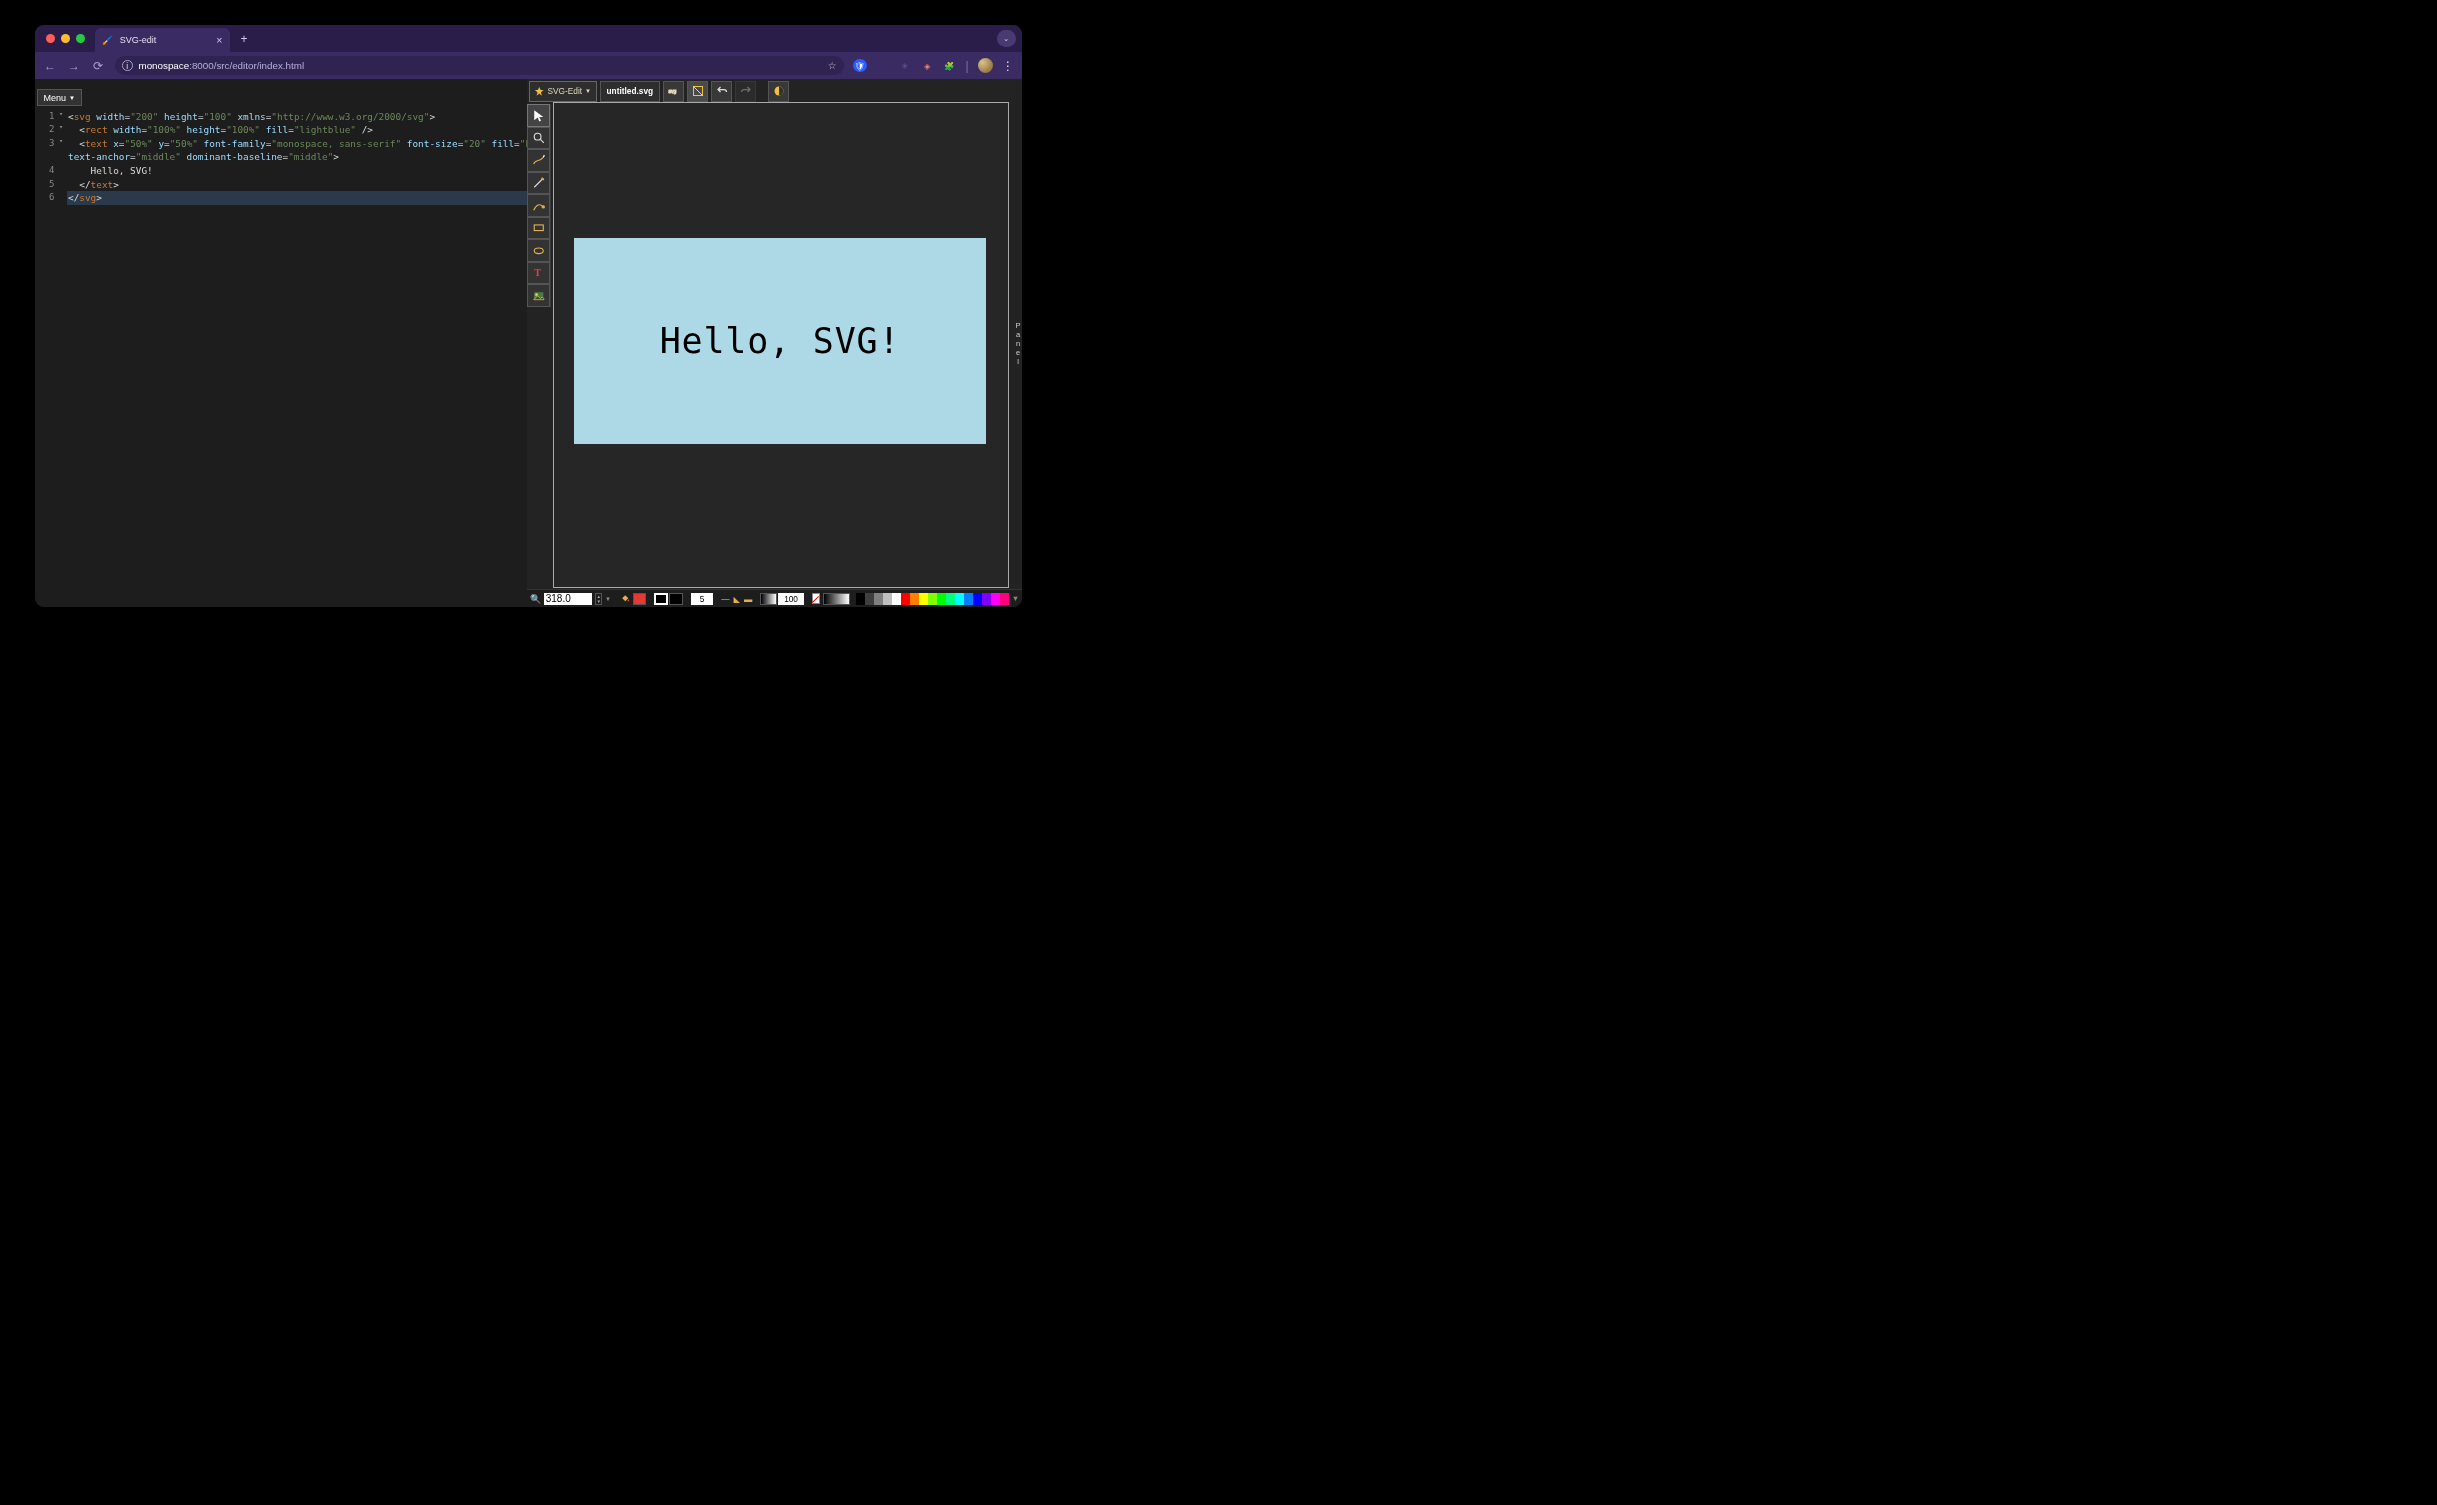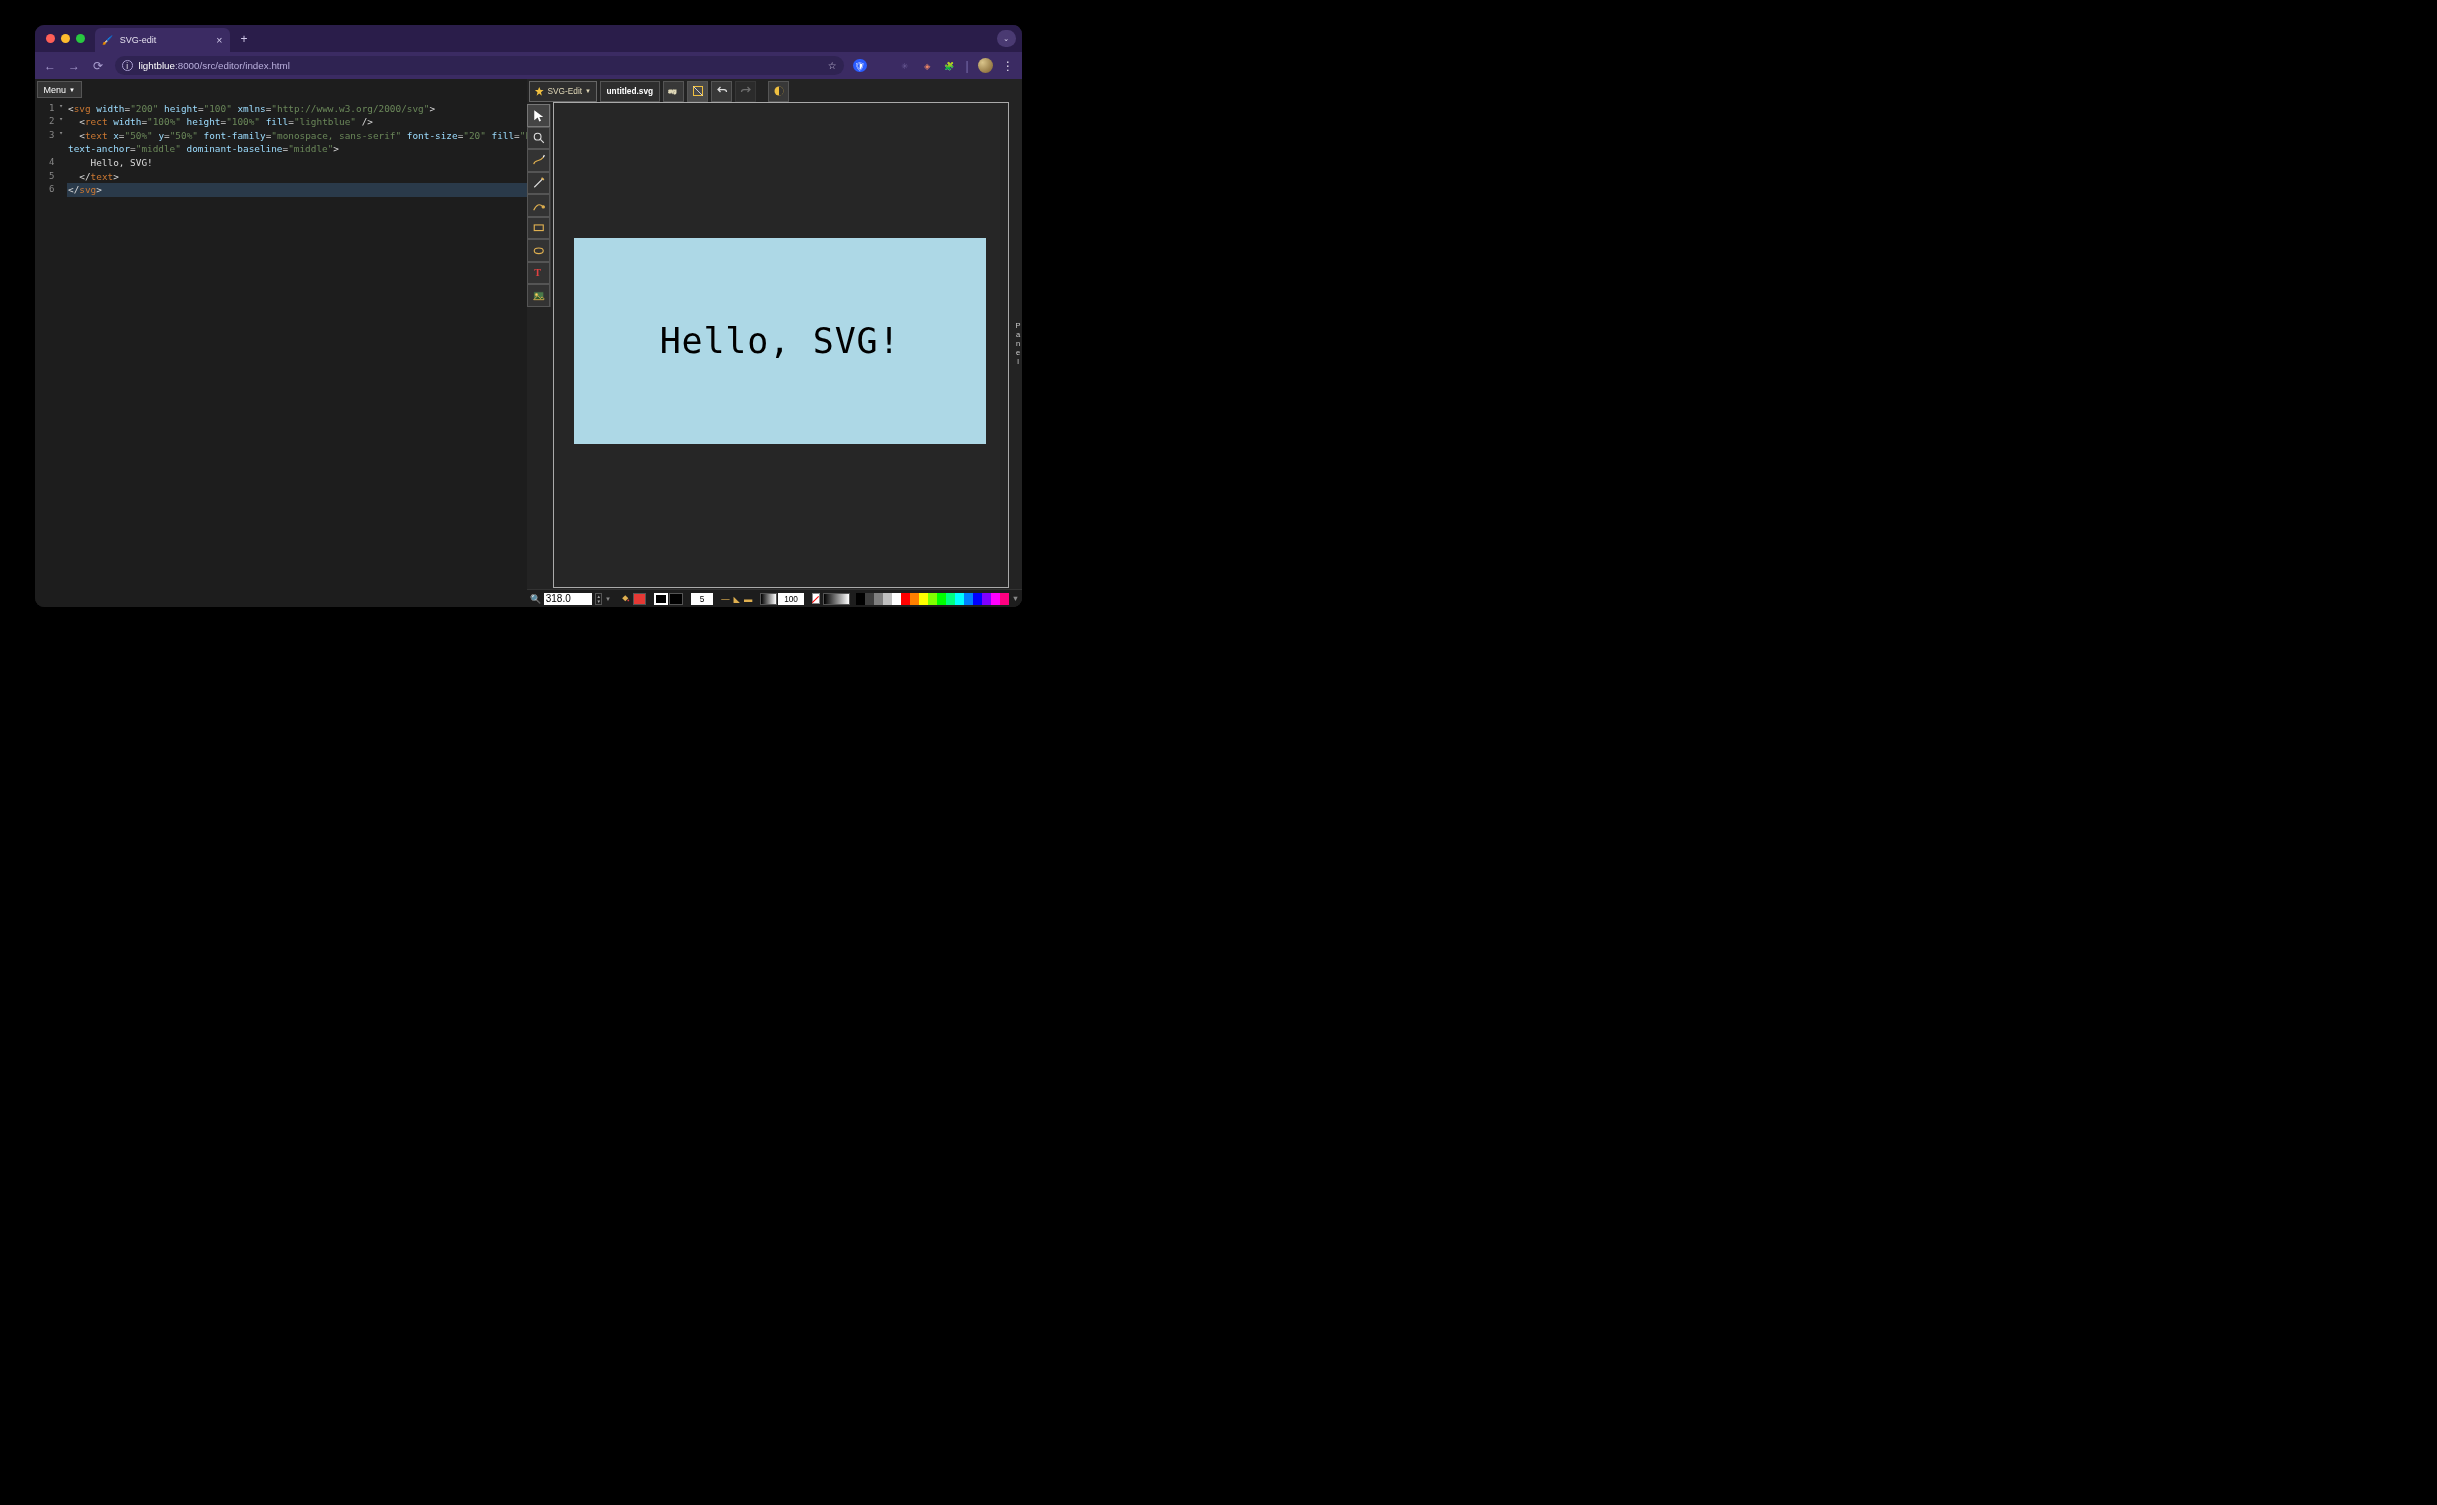--- a/index.html
+++ b/index.html
@@ -76,21 +76,21 @@
 .addr-rest { color: #b9afdc; text-align: right; }
 .addr-right { display:flex; gap:7.5px; align-items:center; margin-left:auto; }
 .ext-ico { width:13.5px; height:13.5px; border-radius:50%; display:flex; align-items:center; justify-content:center; font-size:8.3px; }
 .ext-ico.shield { background:#2b5cff; color:#fff; }
 .ext-ico.round { background:#7aa84a; color:#fff;margin-top:48px; }
 .ext-ico.dim { color:#6a5c96; }
 .menu-dots { color:#e4e0ee; cursor:pointer; letter-spacing:0.8px; }
 .avatar { width:15px; height:15px; border-radius:50%; background: radial-gradient(circle at 30% 30%, #d9c48a, #7a5c2a); }
 
 .content { position: relative; height: calc(100% - 54px); }
-.left-pane { position:absolute; top:0; left:0; width: 492px; height: 100%; background:#1d1d1d; }
+.left-pane { position:absolute; top:8px; left:0; width: 492px; height: 100%; background:#1d1d1d; }
 .menu-btn {
   position: absolute; top: 2.3px; left: 1.5px;
   background: #333; color:#fff;
   border:0.8px solid #555;
   padding: 2.3px 6px;
   font-size: 9px;
   display:flex; align-items:center; gap:3px;
   cursor:pointer;
 }
 .menu-btn .caret { font-size: 6px; }
@@ -261,21 +261,21 @@
     </div>
   </div>
 
   <div class="addrbar">
     <div class="nav-btn">←</div>
     <div class="nav-btn">→</div>
     <div class="nav-btn">⟳</div>
     <div class="addr-input">
       <span class="info-icon">i</span>
       <span>
-        <span class="addr-host">lightblue</span><span class="addr-rest">:8000/src/editor/index.html</span>
+        <span class="addr-host">monospace</span><span class="addr-rest">:8000/src/editor/index.html</span>
       </span>
       <div class="addr-right">
         <span style="color:#d8d2ec;">☆</span>
       </div>
     </div>
     <div class="ext-ico shield">🛡</div>
     <div class="ext-ico round">ᴸᴰ</div>
     <div class="ext-ico dim">✳</div>
     <div class="ext-ico" style="color:#e86;">◈</div>
     <div class="ext-ico" style="color:#d8d2ec;">🧩</div>

